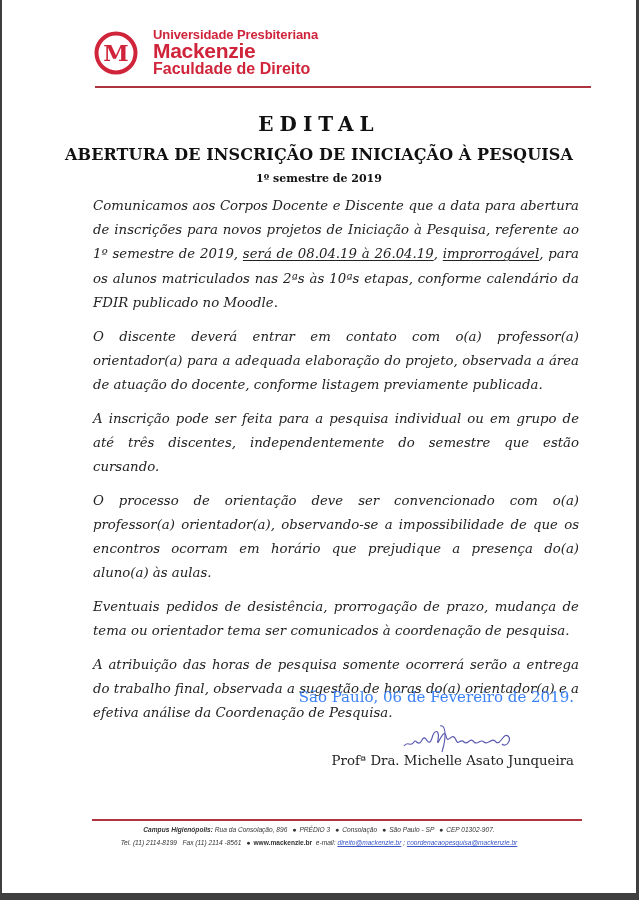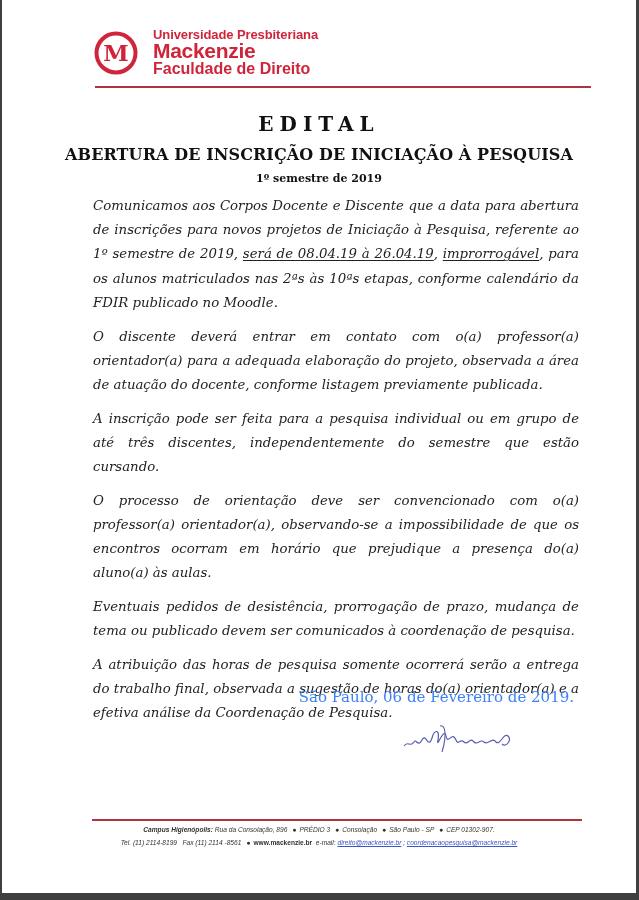--- a/index.html
+++ b/index.html
@@ -69,30 +69,31 @@
 
   <div class="title t1">EDITAL</div>
   <div class="title t2">ABERTURA DE INSCRIÇÃO DE INICIAÇÃO À PESQUISA</div>
   <div class="title t3">1º semestre de 2019</div>
 
   <div class="body">
     <p><span>Comunicamos aos Corpos Docente e Discente que a data para abertura de inscrições para novos projetos de Iniciação à Pesquisa, referente ao 1º semestre de 2019, </span><span class="u">será de 08.04.19 à  26.04.19</span><span>, </span><span class="u">improrrogável</span><span>, para os alunos matriculados nas 2ªs às 10ªs etapas, conforme calendário da FDIR publicado no Moodle.</span></p>
     <p>O discente deverá entrar em contato com o(a) professor(a) orientador(a) para a adequada elaboração do projeto, observada a área de atuação do docente, conforme listagem previamente publicada.</p>
     <p>A inscrição pode ser feita para a pesquisa individual ou em grupo de até três discentes, independentemente do semestre que estão cursando.</p>
     <p>O processo de orientação deve ser convencionado com o(a) professor(a) orientador(a), observando-se a impossibilidade de que os encontros ocorram em horário que prejudique a presença do(a) aluno(a) às aulas.</p>
-    <p>Eventuais pedidos de desistência, prorrogação de prazo, mudança de tema ou publicado devem ser comunicados à coordenação de pesquisa.</p>
+    <p>Eventuais pedidos de desistência, prorrogação de prazo, mudança de tema ou orientador tema ser comunicados à coordenação de pesquisa.</p>
     <p>A atribuição das horas de pesquisa somente ocorrerá serão a entrega do trabalho final, observada a sugestão de horas do(a) orientador(a) e a efetiva análise da Coordenação de Pesquisa.</p>
   </div>
 
   <div class="place-date">São Paulo, 06 de Fevereiro de 2019.</div>
   <svg class="signature" viewBox="0 0 118 34">
     <path d="M4 24 C8 18, 10 26, 14 20 C16 16, 18 26, 22 18 C26 10, 28 28, 32 16 C34 8, 40 6, 38 18 C36 28, 44 4, 46 14 C48 24, 52 8, 56 18 C58 24, 60 16, 64 20 C68 24, 70 14, 74 20 C78 24, 80 16, 84 20 C88 24, 92 14, 96 20 C100 24, 104 10, 108 14 C112 18, 106 26, 102 22" fill="none" stroke="#5a5ab0" stroke-width="1.2"></path>
     <path d="M40 4 C44 2, 48 10, 42 30" fill="none" stroke="#5a5ab0" stroke-width="1.1"></path>
   </svg>
   <div class="signer">
+    <div>Profª Dra. Michelle Asato Junqueira</div>
   </div>
 
   <div class="footer-rule"></div>
   <div class="footer f1">
     <b>Campus Higienópolis:</b>
     <span>Rua da Consolação, 896</span>
     <span class="bul">●</span><span>PRÉDIO 3</span>
     <span class="bul">●</span><span>Consolação</span>
     <span class="bul">●</span><span>São Paulo - SP</span>
     <span class="bul">●</span><span>CEP 01302-907.</span>

